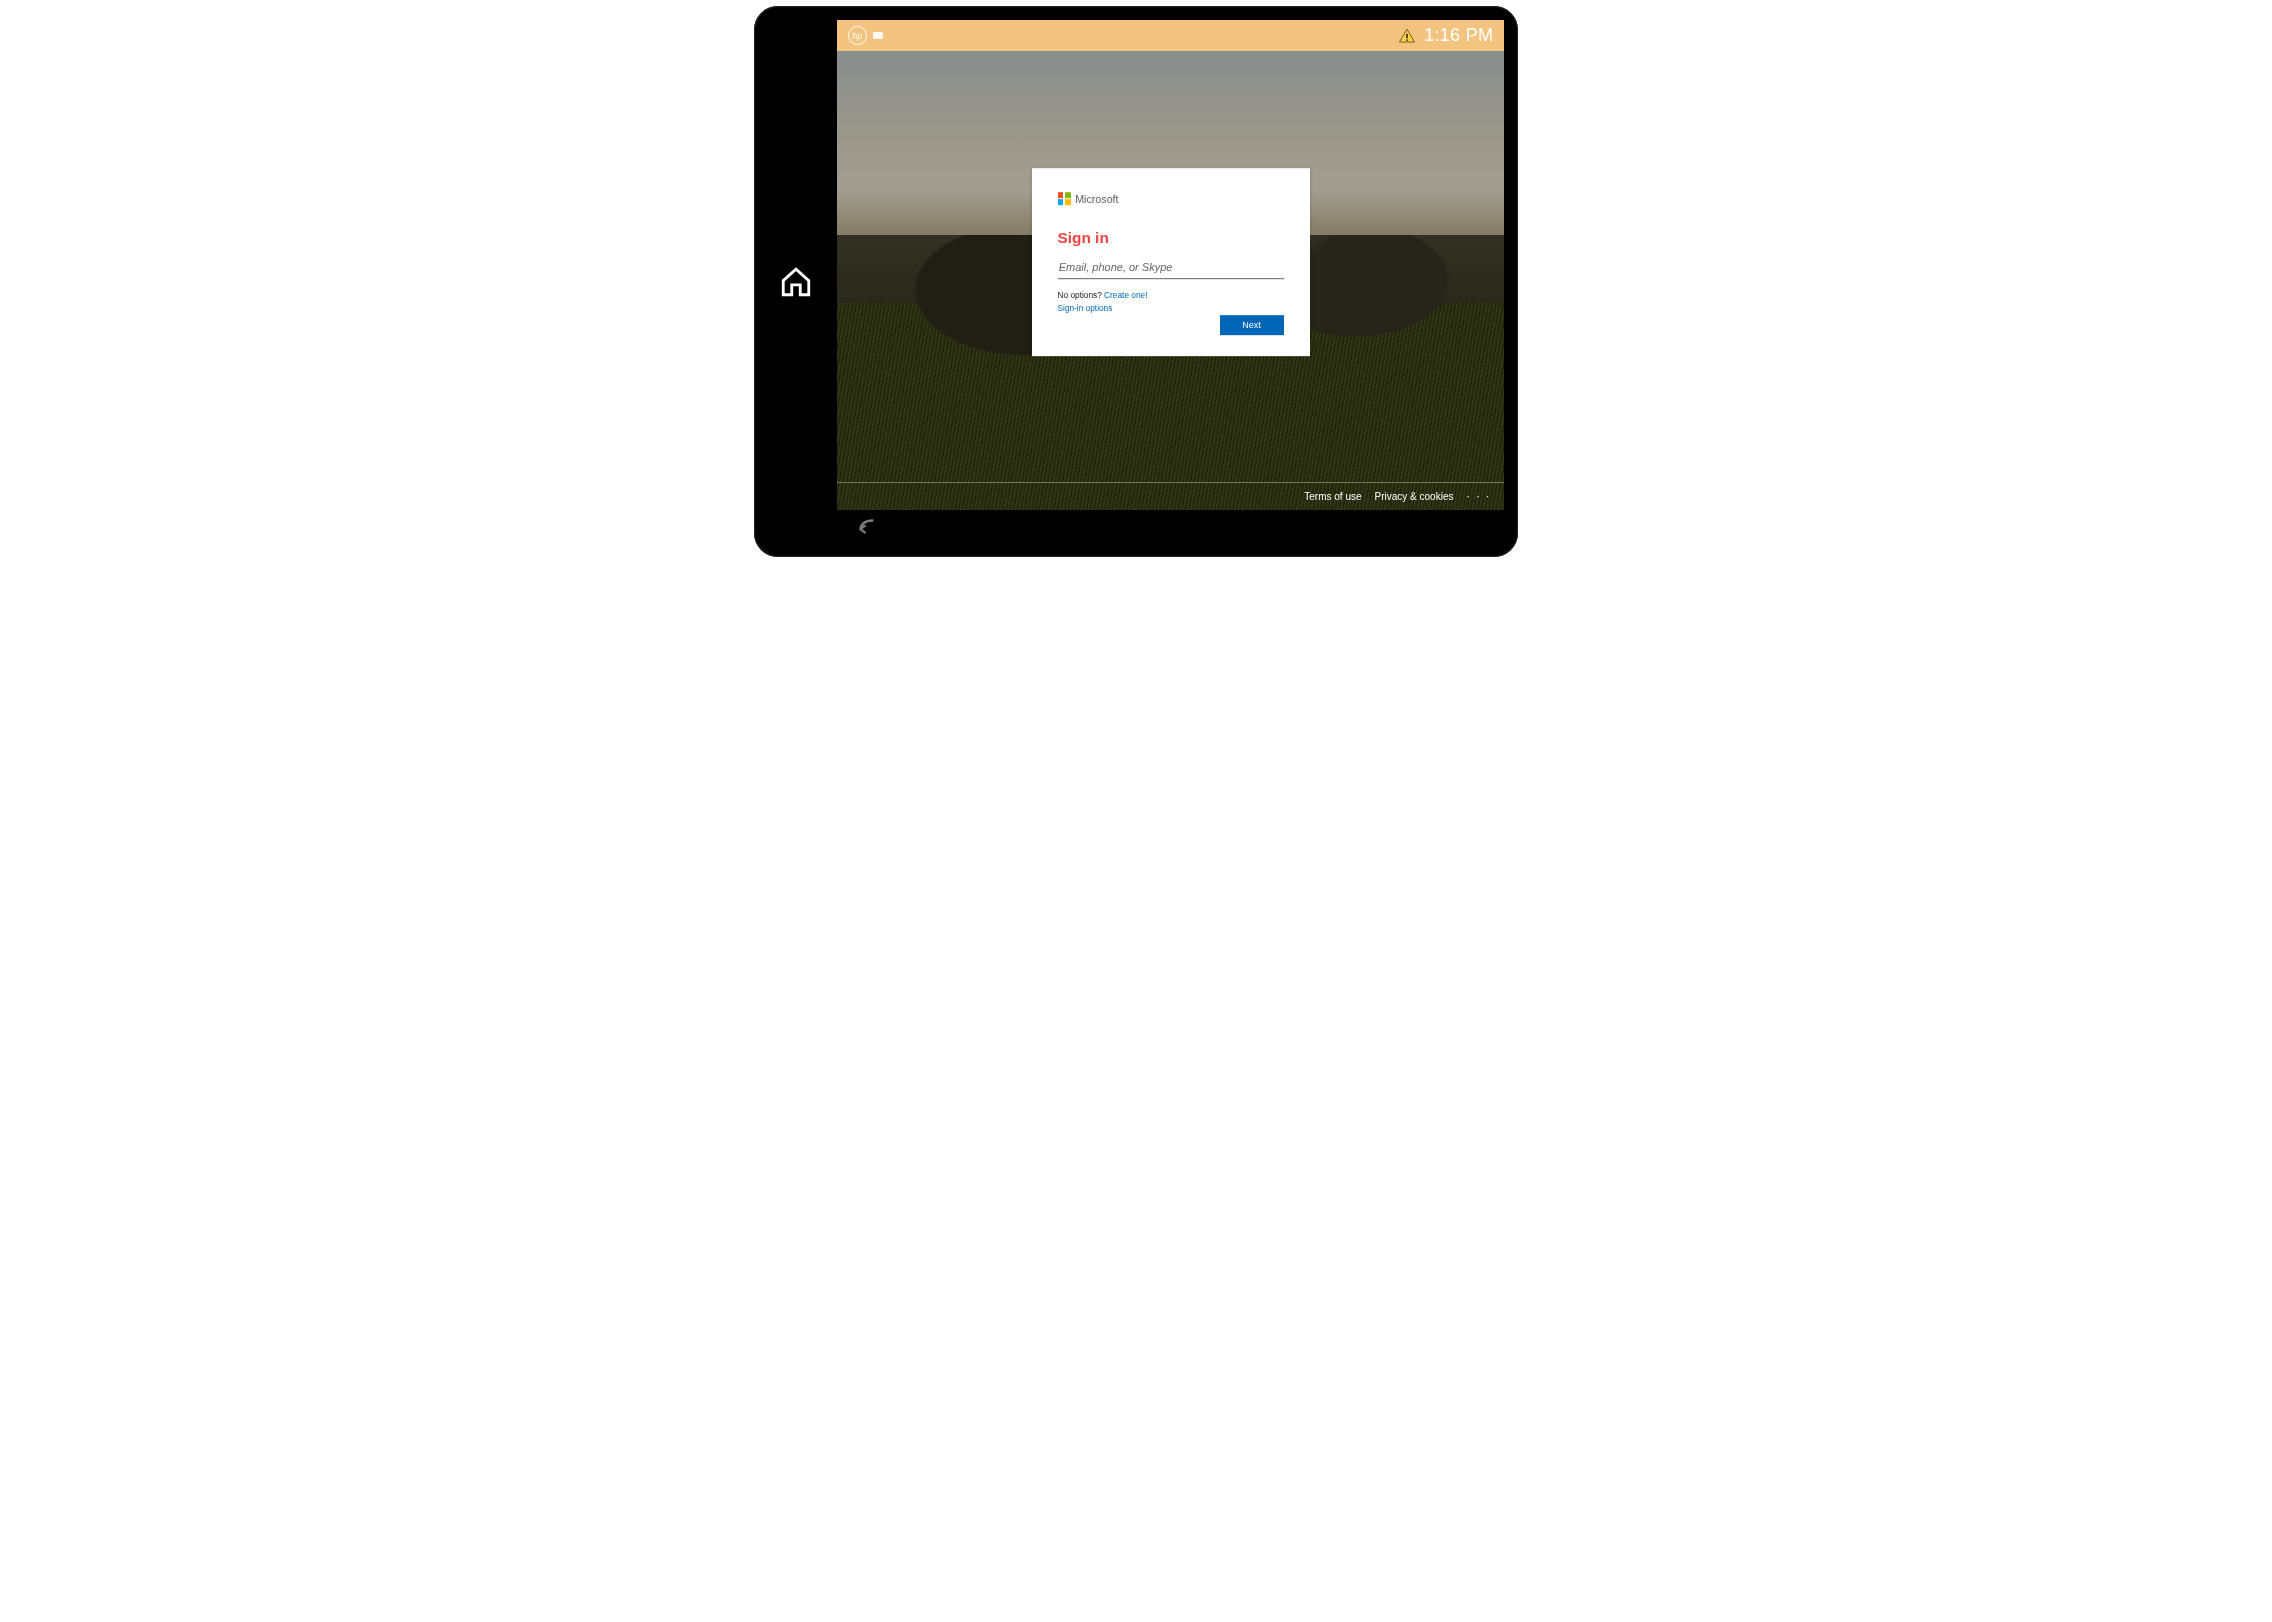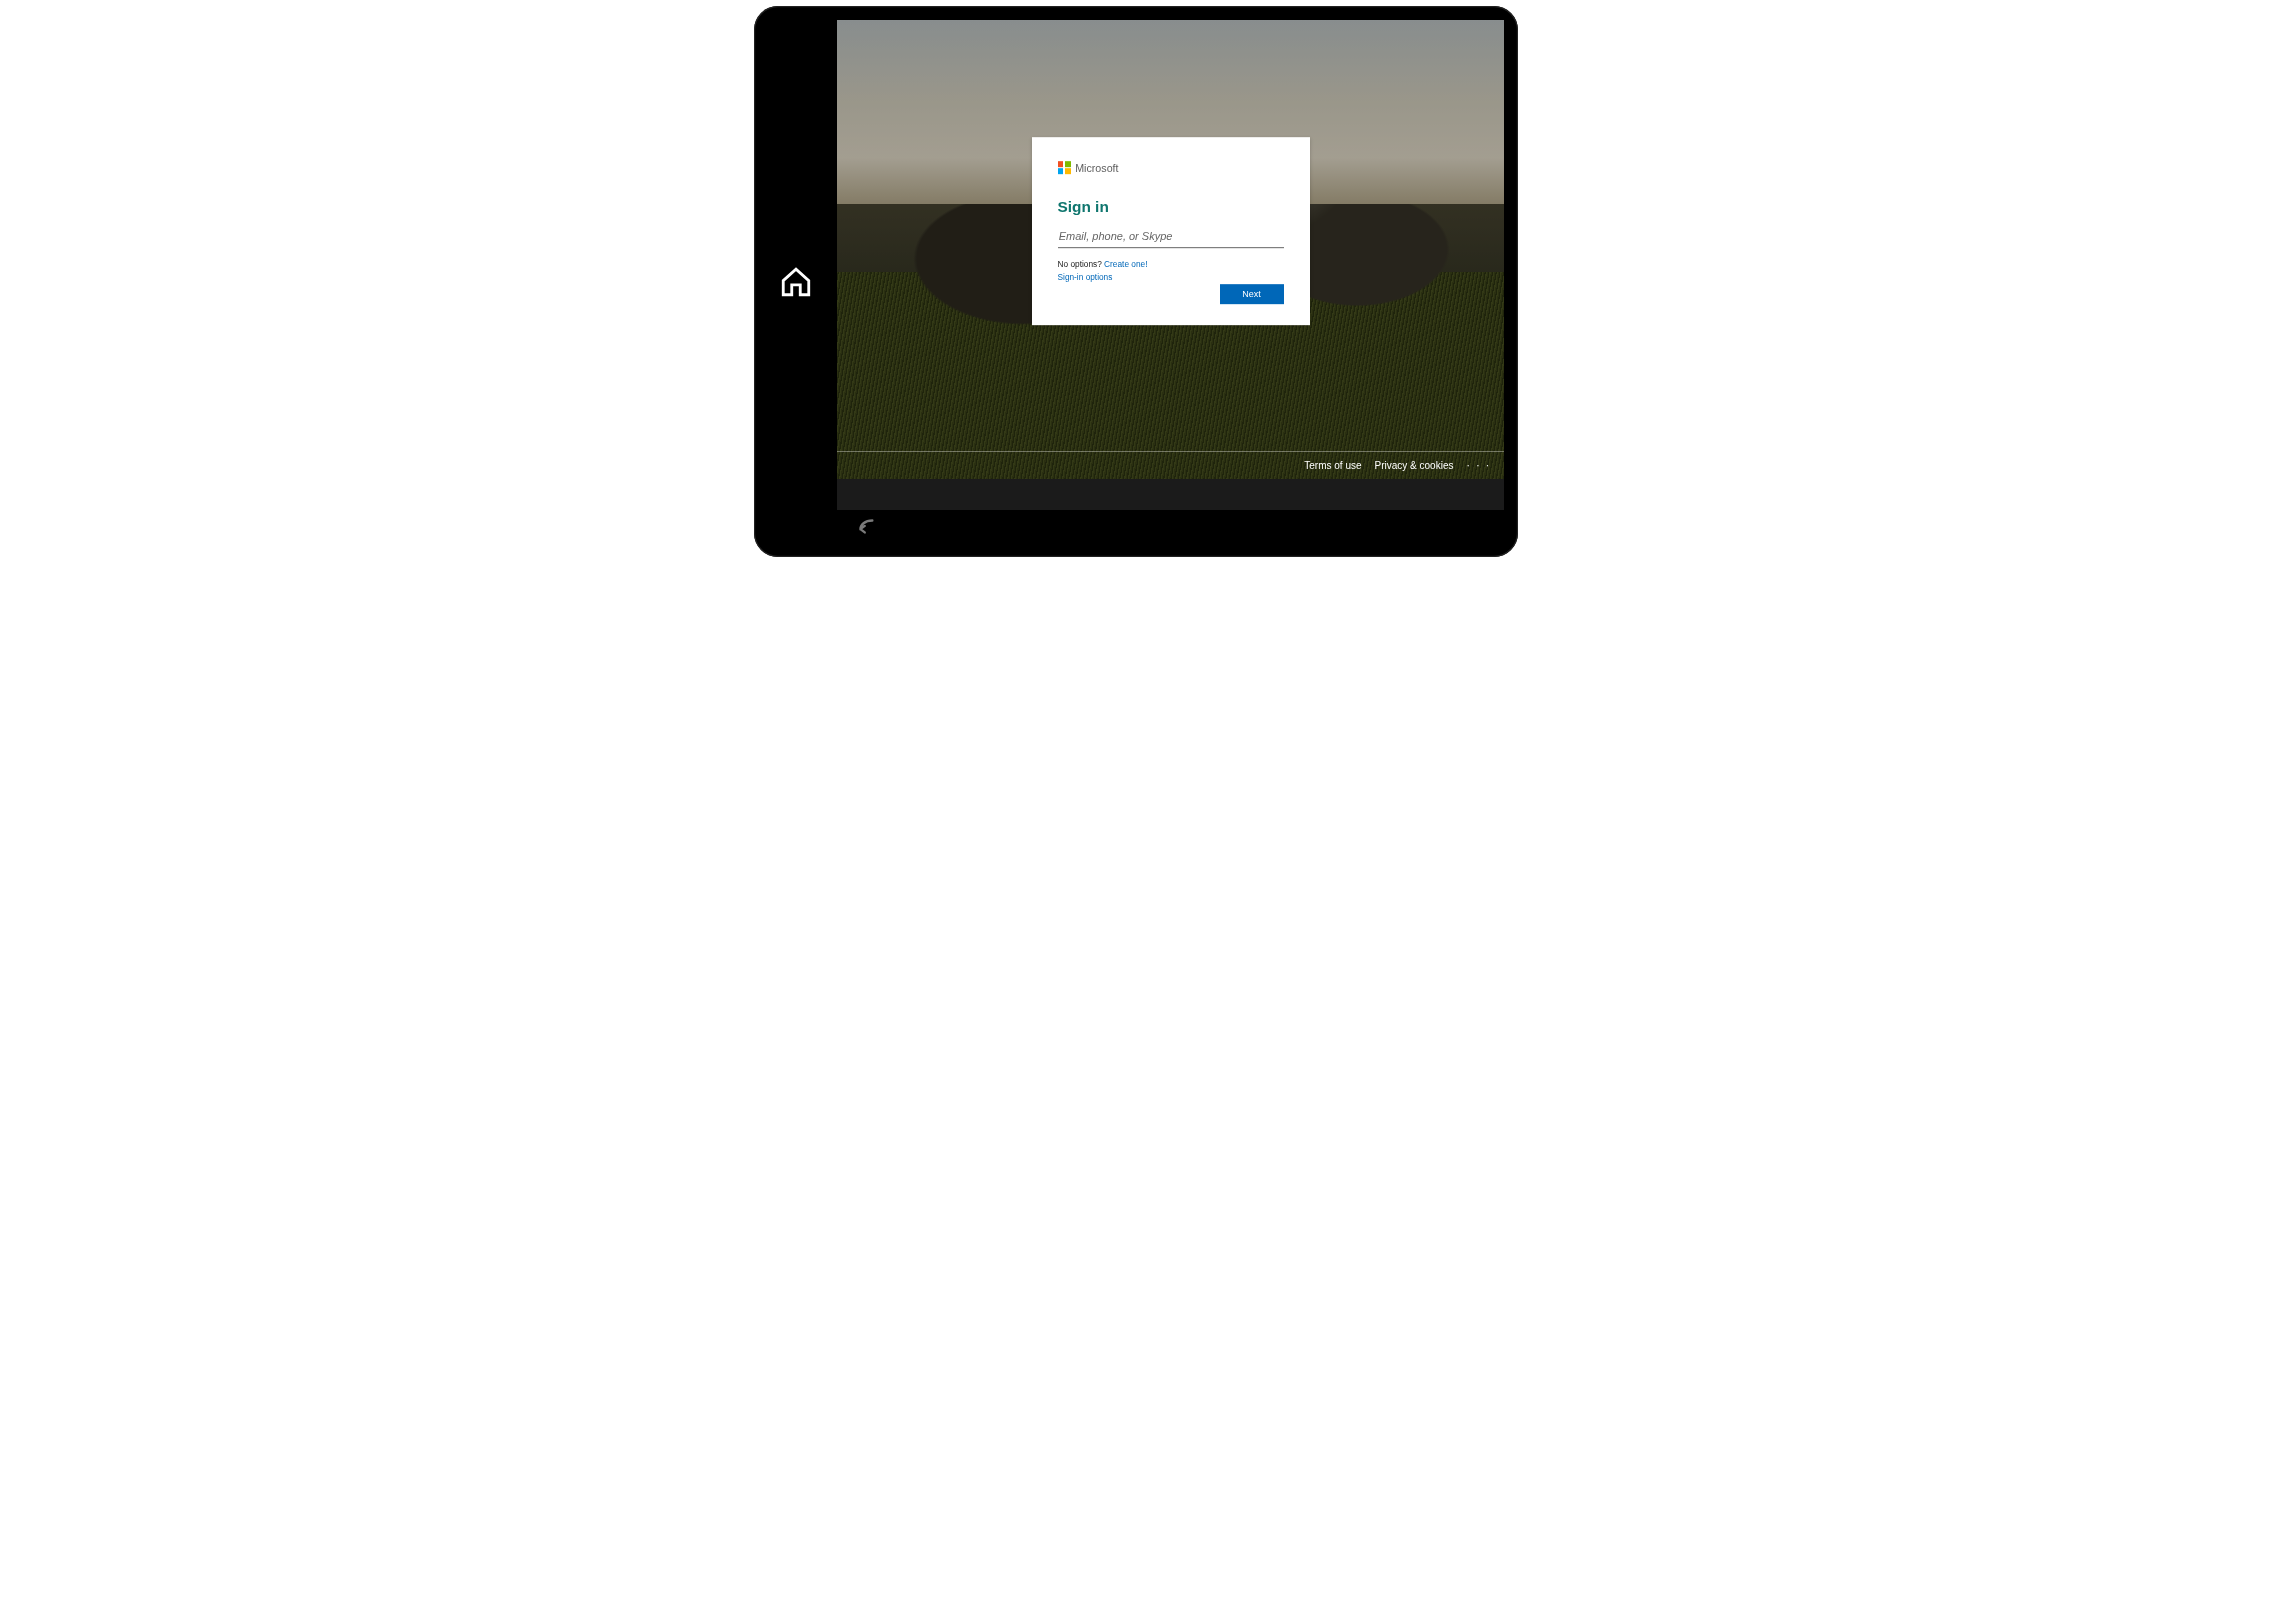--- a/index.html
+++ b/index.html
@@ -128,21 +128,21 @@
   .brand-row { display:flex; align-items:center; gap:4.7px; margin-bottom:3px;}
   .ms-logo {
     width:13px; height:13px; display:grid;
     grid-template-columns: 1fr 1fr; grid-template-rows:1fr 1fr; gap:1.2px;
   }
   .ms-logo span:nth-child(1){background:#f25022;}
   .ms-logo span:nth-child(2){background:#7fba00;}
   .ms-logo span:nth-child(3){background:#00a4ef;}
   .ms-logo span:nth-child(4){background:#ffb900;}
   .brand-text { color:#5e5e5e; font-size:10.7px; }
-  .card h1 { font-size:15.4px; font-weight:600; color:#0f766e; margin-bottom:10.7px;margin-top:24px; }
+  .card h1 { font-size:15.4px; font-weight:600; color:#ef4444; margin-bottom:10.7px;margin-top:24px; }
   .login-input {
     width:100%; border:none; border-bottom:0.6px solid #666;
     font-size:11px; padding:3.6px 1.2px 4.7px 1.2px; outline:none;
     color:#1b1b1b; background:transparent;font-style:italic;
   }
   .login-input::placeholder{ color:#666; }
   .below-input { margin-top:10.7px; font-size:8.3px; color:#1b1b1b; }
   .below-input a, .link { color:#0067b8; text-decoration:none; cursor:pointer; }
   .options-row { margin-top:3px; font-size:8.3px; }
   .btn-row { display:flex; justify-content:flex-end; margin-top:2px; }
@@ -171,20 +171,36 @@
 <div class="tablet">
 
   <div class="hw-home">
     <svg viewBox="0 0 24 24" fill="none" stroke="#fff" stroke-width="2">
       <path d="M3 11 L12 3 L21 11 V21 H15 V14 H9 V21 H3 Z"></path>
     </svg>
   </div>
 
   <div class="tablet-inner">
 
+    <div class="status-bar">
+      <div class="left">
+        <div class="hp-logo">hp</div>
+        <div class="kbd-ind"></div>
+      </div>
+      <div class="right">
+        <div class="warn-icon">
+          <svg viewBox="0 0 24 24">
+            <path d="M12 3 L22 20 H2 Z" fill="#ffd24a" stroke="#4a3a00" stroke-width="1"></path>
+            <rect x="11" y="9" width="2" height="6" fill="#1b1b1b"></rect>
+            <rect x="11" y="16.5" width="2" height="2" fill="#1b1b1b"></rect>
+          </svg>
+        </div>
+        <div class="clock">1:16 PM</div>
+      </div>
+    </div>
 
     <div class="content">
 
       <div class="card">
         <div class="brand-row">
           <div class="ms-logo">
             <span></span>
               <span></span>
               <span></span>
               <span></span>

